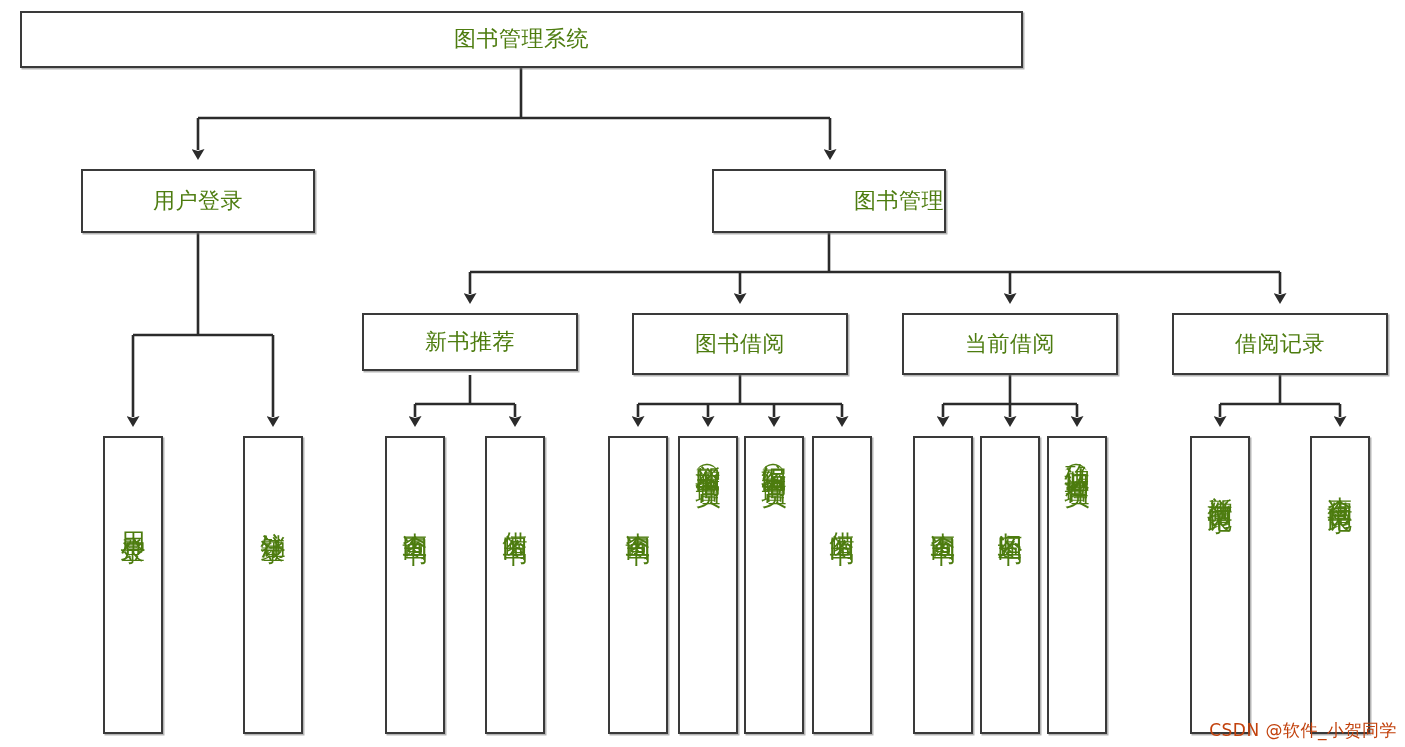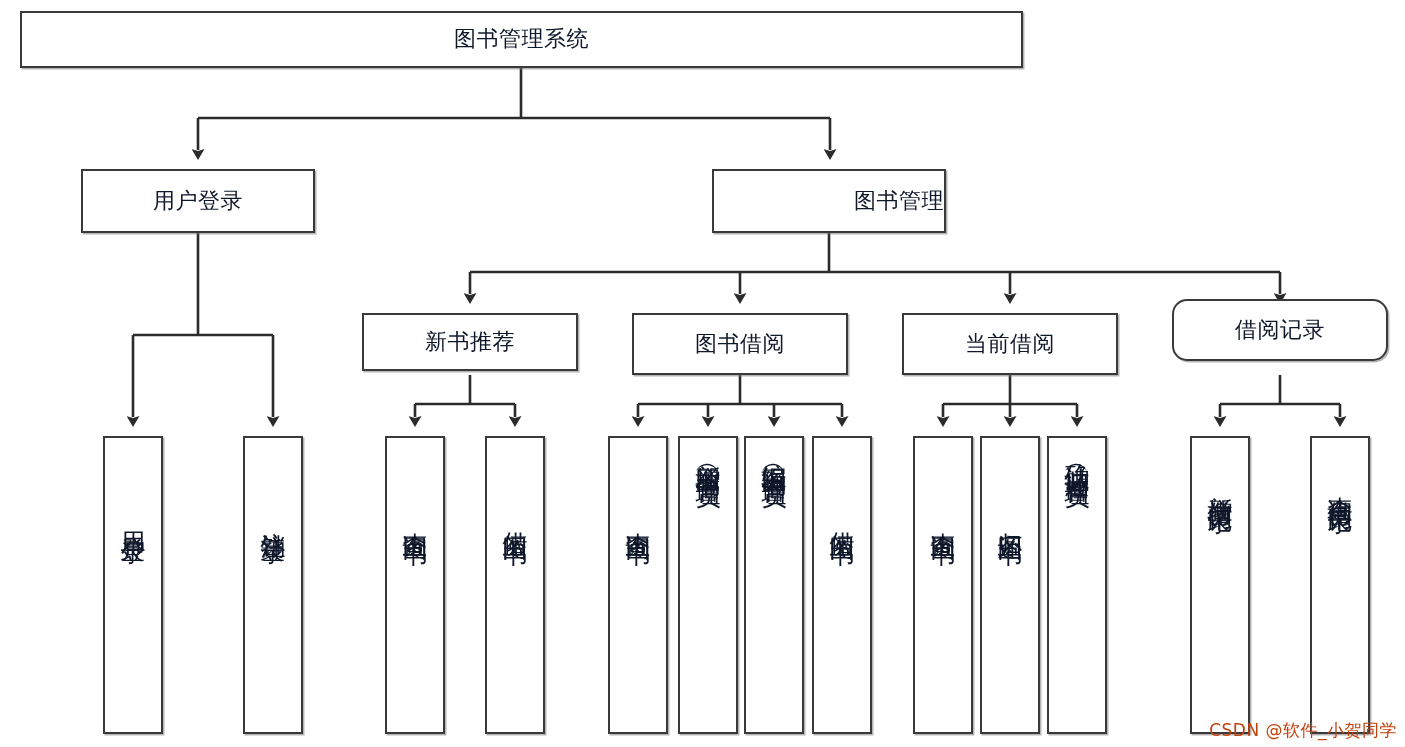--- a/index.html
+++ b/index.html
@@ -28,21 +28,21 @@
     position: absolute;
     box-sizing: border-box;
     border: 2px solid #3a3a3a;
     background: #ffffff;
     display: flex;
     align-items: center;
     justify-content: center;
     box-shadow: 1.5px 1.5px 0 rgba(120,120,120,0.55);
   }
   .node .label {
-    color: #0f172a;
+    color: #4d7c0f;
     line-height: 1.12;
     text-align: center;
     white-space: pre;
   }
   .node.horiz .label {
     font-size: 22px;
     letter-spacing: 0.5px;
   }
   .node.vert {
     align-items: flex-start;
@@ -134,21 +134,21 @@
 
   <div class="node horiz" style="left:362px; top:313px; width:216px; height:58px;">
     <span class="label">新书推荐</span>
   </div>
   <div class="node horiz" style="left:902px; top:313px; width:216px; height:62px;">
     <span class="label">当前借阅</span>
   </div>
   <div class="node horiz" style="left:632px; top:313px; width:216px; height:62px;">
     <span class="label">图书借阅</span>
   </div>
-  <div class="node horiz" style="left:1172px; top:299px; width:216px; height:62px;border-radius:15px;">
+  <div class="node horiz" style="left:1172px; top:313px; width:216px; height:62px;">
     <span class="label">借阅记录</span>
   </div>
 
   <div class="node vert" style="left:103px; top:436px; width:60px; height:298px; padding-top:74px;">
     <span class="label">用户登录</span>
   </div>
   <div class="node vert" style="left:243px; top:436px; width:60px; height:298px; padding-top:74px;">
     <span class="label">注销登录</span>
   </div>
 

